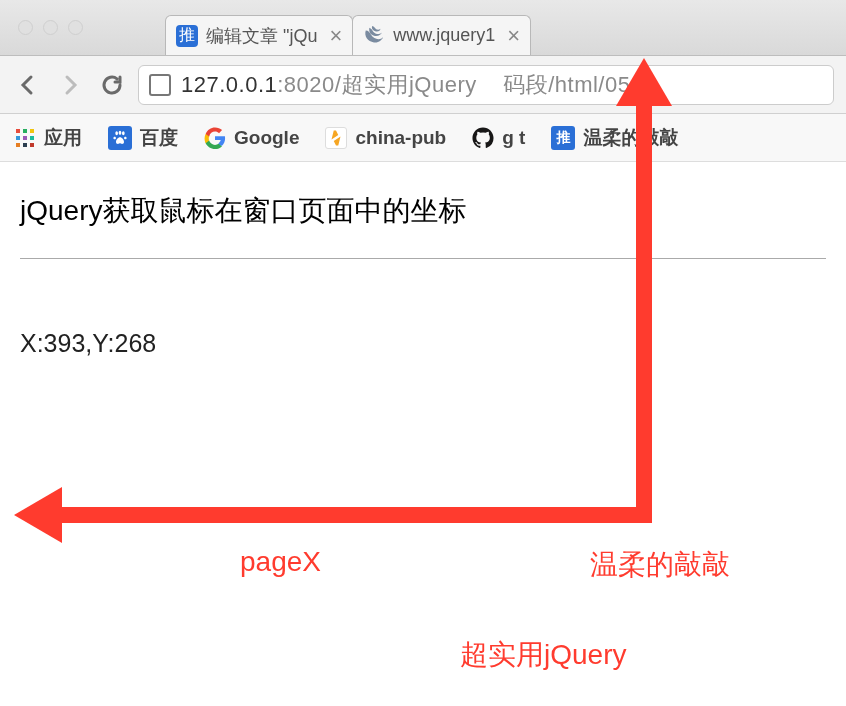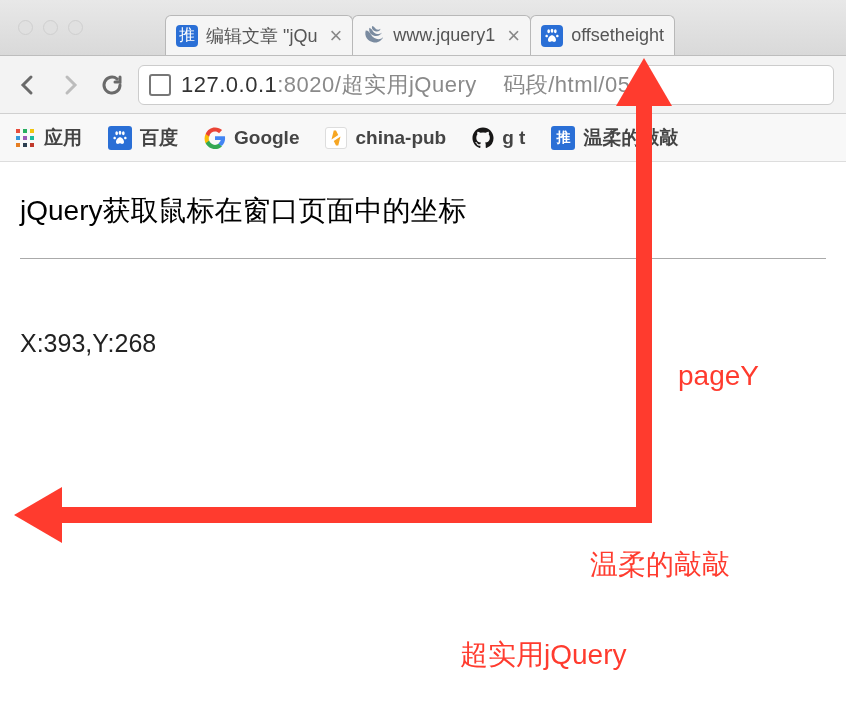--- a/index.html
+++ b/index.html
@@ -220,28 +220,20 @@
   </div>
   <div class="tab">
     <span class="favicon fav-gray">
       <svg viewBox="0 0 24 24">
           <path fill="#7a8ba0" d="M3 6c-2 6 2 12 9 13 5 .7 9-3 10-6-3 4-10 3-13-2-2-3-3-5-6-5zm4-3c-1 4 1 8 6 9 4 .7 7-2 8-4-2 3-8 2-10-1-1-2-2-3-4-4zm3-2c-1 3 1 5 4 6 3 .5 5-1 5-3-2 2-5 1-6-1-1-1-2-2-3-2z"></path>
         </svg>
     </span>
     <span>www.jquery1</span>
     <span class="tab-close">×</span>
   </div>
-  <div class="tab">
-    <span class="favicon fav-paw">
-      <svg viewBox="0 0 24 24" width="16" height="16">
-          <path fill="#fff" d="M7 8c1 0 2-1 2-3S8 2 7 2 5 3 5 5s1 3 2 3zm5-1c1 0 2-1 2-3s-1-3-2-3-2 1-2 3 1 3 2 3zm5 1c1 0 2-1 2-3s-1-3-2-3-2 1-2 3 1 3 2 3zM4 14c1 0 2-1 2-2s-1-2-2-2-2 1-2 2 1 2 2 2zm16 0c1 0 2-1 2-2s-1-2-2-2-2 1-2 2 1 2 2 2zm-8-3c-3 0-6 4-6 7 0 2 1 3 3 3 1 0 2-1 3-1s2 1 3 1c2 0 3-1 3-3 0-3-3-7-6-7z"></path>
-        </svg>
-    </span>
-    <span>offsetheight</span>
-  </div>
 </div>
 
 <div class="toolbar">
   <div class="nav-btn">
     <svg width="24" height="24" viewBox="0 0 24 24">
         <path fill="none" stroke="#6a6a6a" stroke-width="3" stroke-linecap="round" d="M15 4l-8 8 8 8"></path>
       </svg>
   </div>
   <div class="nav-btn">
     <svg width="24" height="24" viewBox="0 0 24 24">
@@ -327,16 +319,16 @@
 </div>
 
 <div class="overlay">
 
   <div class="arrowhead up" style="left:616px; top:58px;"></div>
   <div class="arrow-line-v" style="left:636px; top:100px; height:415px;"></div>
 
   <div class="arrowhead left" style="left:14px; top:487px;"></div>
   <div class="arrow-line-h" style="left:58px; top:507px; width:594px;"></div>
 
-  <div class="anno-text" style="left:678px; top:360px;">pageY</div>
+  <div class="anno-text" style="left:240px; top:546px;">pageX</div>
   <div class="anno-text" style="left:590px; top:546px;">温柔的敲敲</div>
   <div class="anno-text" style="left:460px; top:636px;">超实用jQuery</div>
 </div>
 
 </body></html>

